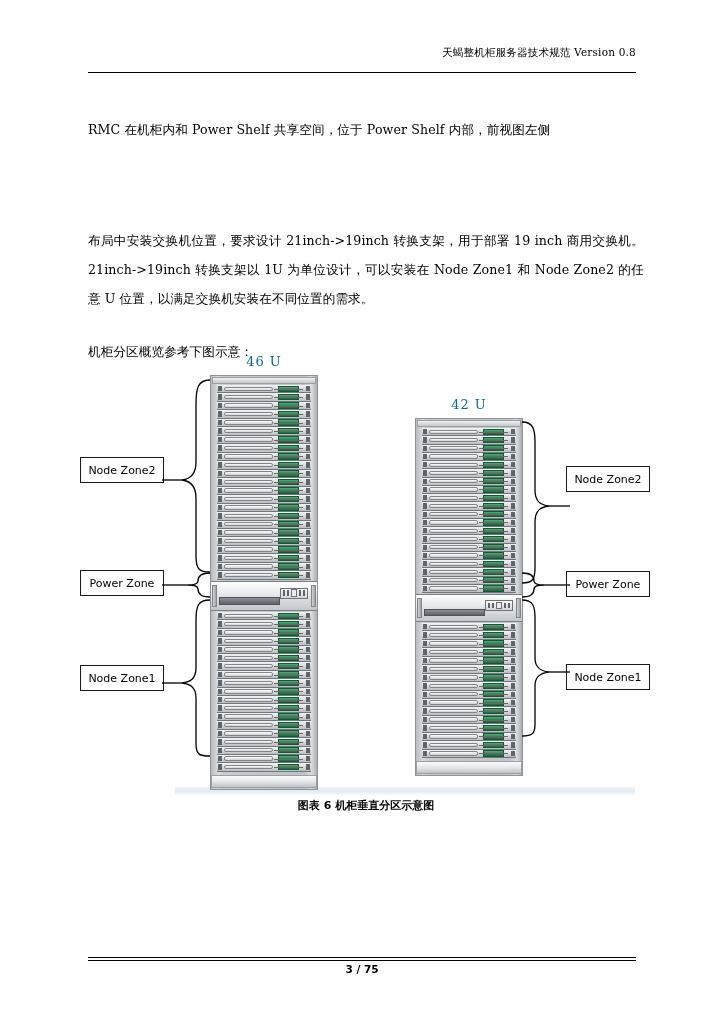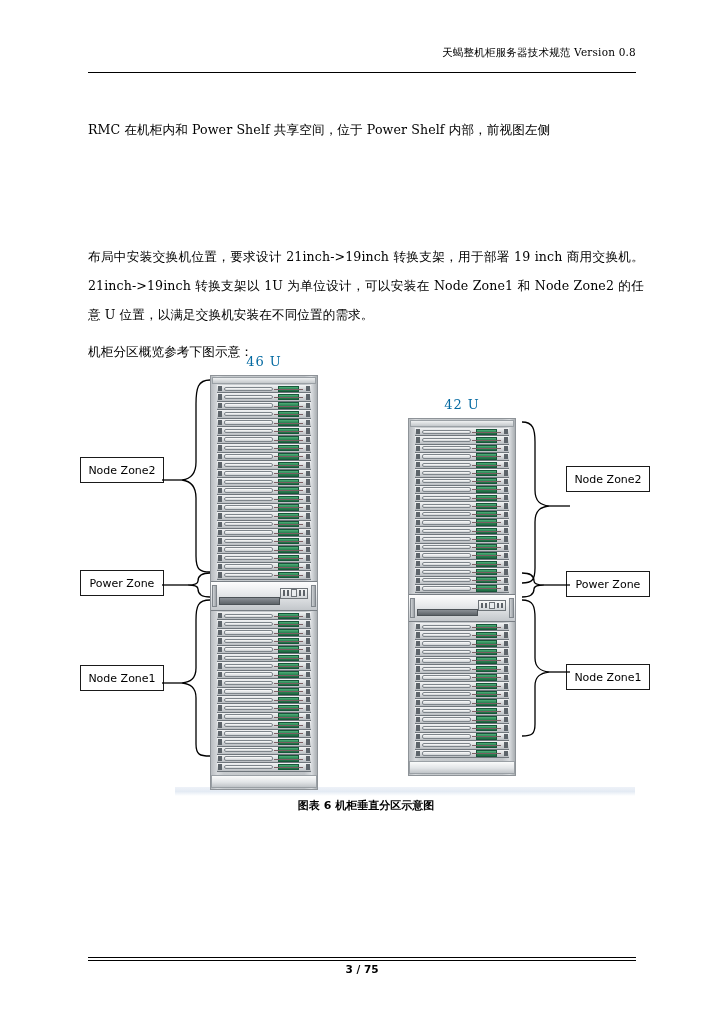--- a/index.html
+++ b/index.html
@@ -47,21 +47,21 @@
     font-size: 12.6px;
     line-height: 29px;
     color: #000;
     text-align: justify;
     letter-spacing: 0.1px;
   }
   .p-rmc   { left: 88px; top: 115px; width: 556px; }
   .h-sec   { left: 88px; top: 170px; width: 556px;
              font-family: "DejaVu Sans", "Liberation Sans", sans-serif;
              font-size: 13.2px; font-weight: bold; line-height: 22px; }
-  .p-layout{ left: 88px; top: 226px; width: 556px; margin-top: 16px; }
+  .p-layout{ left: 88px; top: 226px; width: 556px; }
   .p-ref   { left: 88px; top: 337px; width: 420px; }
   .p-top   { left: 88px; top: 850px; width: 556px; text-indent: 26px; }
 
   
   .figure {
     position: absolute;
     left: 70px;
     top: 360px;
     width: 590px;
     height: 450px;
@@ -560,21 +560,21 @@
           <div class="u-row" style="height: 8.42105px;">
             <div class="u-rail-l"></div>
             <div class="u-rail-r"></div>
             <div class="u-face"></div>
             <div class="u-green"></div>
           </div>
         </div>
       <div class="rack-base"></div>
     </div>
 
-    <div class="rack" id="rackR" style="left:338px; top:58px; width:108px; height:358px;border-radius:15px;">
+    <div class="rack" id="rackR" style="left:345px; top:58px; width:108px; height:358px;border-radius:15px;">
       <div class="rack-cap">42  U</div>
       <div class="rack-shell"></div>
       <div class="rack-top"></div>
       <div class="rack-bay" id="bayR-top" style="left:7px; right:7px; top:10px; height:165px;">
           <div class="u-row" style="height: 8.25px;">
             <div class="u-rail-l"></div>
             <div class="u-rail-r"></div>
             <div class="u-face"></div>
             <div class="u-green"></div>
           </div>

